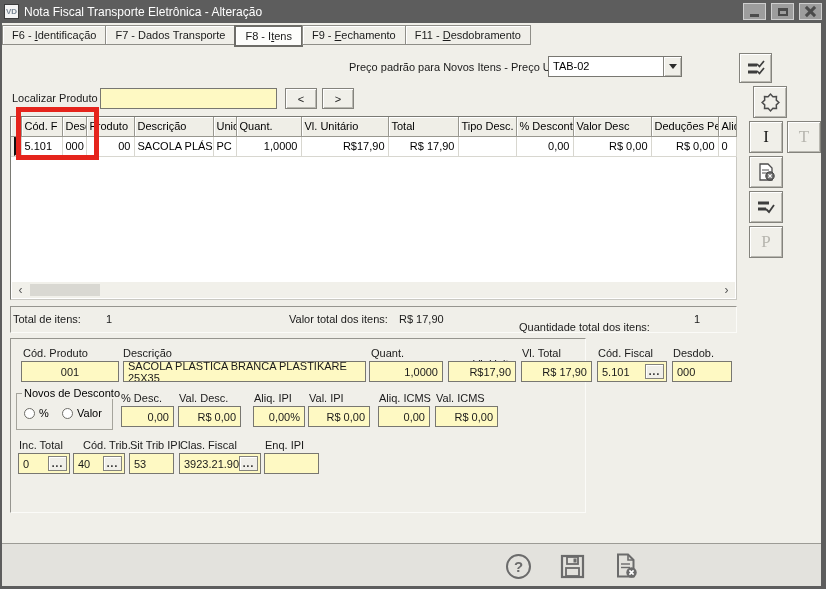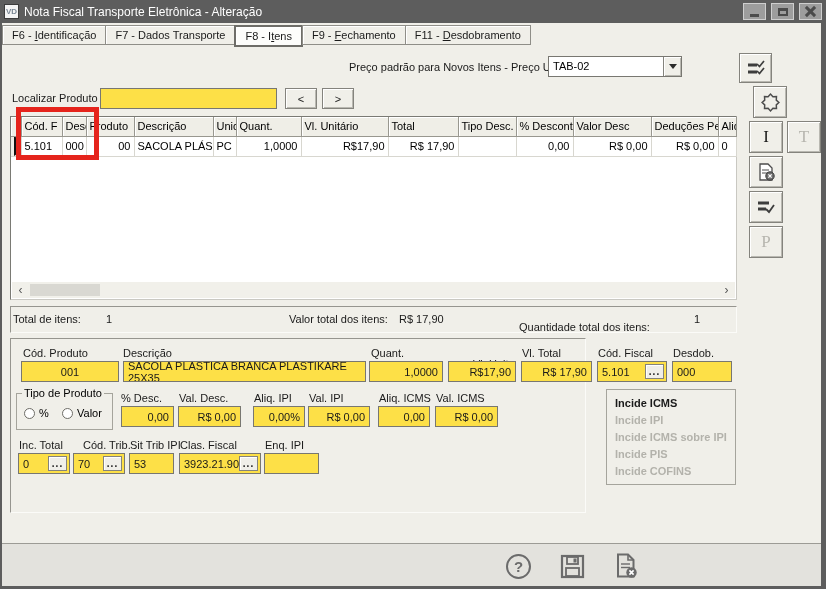--- a/index.html
+++ b/index.html
@@ -28,21 +28,21 @@
   
   .tabstrip { position:absolute; left:2px; top:25px; height:22px; display:flex; align-items:flex-start; }
   .tab { height:20px; padding:3px 9px 0 9px; font-size:11px; color:#1a1a1a; white-space:nowrap;
          background:#f0efe9; border:1px solid #8f8e88; border-bottom:1px solid #8f8e88;
          box-shadow:inset 1px 1px 0 #ffffff; margin-right:-1px; }
   .tab.active { height:22px; background:#fdfdfb; border:2px solid #6e6d68; padding-top:3px; }
   .tab .u { text-decoration:underline; }
 
   
   .lbl { position:absolute; font-size:11px; color:#1a1a1a; white-space:nowrap; }
-  .input { position:absolute; background:#fde047; border:1px solid #787771; font-size:11px;
+  .input { position:absolute; background:#fef9c3; border:1px solid #787771; font-size:11px;
            color:#1a1a1a; display:flex; align-items:center; padding:0 4px; overflow:hidden; }
   .input.right { justify-content:flex-end; }
   .input.center { justify-content:center; }
   .btn3d { position:absolute; background:#f0efe9; border:1px solid #84837d;
            box-shadow:inset 1px 1px 0 #ffffff, inset -1px -1px 0 #b9b8b1;
            display:flex; align-items:center; justify-content:center;
            font-size:11px; color:#1a1a1a; cursor:default; }
   .btn3d.disabled { color:#b6b5ae; }
   .dotsbtn { position:absolute; right:2px; top:2px; bottom:2px; width:19px; background:#f0efe9;
              border:1px solid #84837d; box-shadow:inset 1px 1px 0 #fff;
@@ -291,21 +291,21 @@
     <div class="input" style="left:586px; top:22px; width:70px; height:21px; padding-right:22px;">
       <span>5.101</span>
       <span class="dotsbtn">...</span>
     </div>
     <span class="lbl" style="left:662px; top:8px;">Desdob.</span>
     <div class="input" style="left:661px; top:22px; width:60px; height:21px;">
         <span>000</span>
       </div>
 
     <div class="group">
-      <span class="group-legend">Tipo de Produto</span>
+      <span class="group-legend">Novos de Desconto</span>
       <span class="radio-item" style="left:7px;"><span class="radio"></span><span>%</span></span>
       <span class="radio-item" style="left:45px;"><span class="radio"></span><span>Valor</span></span>
     </div>
     <span class="lbl" style="left:110px; top:53px;">% Desc.</span>
     <div class="input right" style="left:110px; top:67px; width:53px; height:21px;">
         <span>0,00</span>
       </div>
     <span class="lbl" style="left:168px; top:53px;">Val. Desc.</span>
     <div class="input right" style="left:167px; top:67px; width:63px; height:21px;">
         <span>R$ 0,00</span>
@@ -327,44 +327,37 @@
         <span>R$ 0,00</span>
       </div>
 
     <span class="lbl" style="left:8px; top:100px;">Inc. Total</span>
     <div class="input" style="left:7px; top:114px; width:52px; height:21px; padding-right:22px;">
       <span>0</span>
       <span class="dotsbtn">...</span>
     </div>
     <span class="lbl" style="left:72px; top:100px;">Cód. Trib.</span>
     <div class="input" style="left:62px; top:114px; width:52px; height:21px; padding-right:22px;">
-      <span>70</span>
+      <span>40</span>
       <span class="dotsbtn">...</span>
     </div>
     <span class="lbl" style="left:119px; top:100px;">Sit Trib IPI</span>
     <div class="input" style="left:118px; top:114px; width:45px; height:21px;">
         <span>53</span>
       </div>
     <span class="lbl" style="left:169px; top:100px;">Clas. Fiscal</span>
     <div class="input" style="left:168px; top:114px; width:82px; height:21px; padding-right:22px;align-items:center;">
       <span>3923.21.90</span>
       <span class="dotsbtn">...</span>
     </div>
     <span class="lbl" style="left:254px; top:100px;">Enq. IPI</span>
     <div class="input" style="left:253px; top:114px; width:55px; height:21px;">
         <span></span>
       </div>
 
-    <div class="incidebox">
-      <div class="incide-item on">Incide ICMS</div>
-      <div class="incide-item">Incide IPI</div>
-      <div class="incide-item">Incide ICMS sobre IPI</div>
-      <div class="incide-item">Incide PIS</div>
-      <div class="incide-item">Incide COFINS</div>
-    </div>
   </div>
 
   <div class="bottombar"></div>
   <div class="bicon" style="left:503px;">
     <svg width="27" height="27" viewBox="0 0 27 27">
       <circle cx="13.5" cy="13.5" r="11.5" fill="none" stroke="#6b6b6b" stroke-width="2"></circle>
       <text x="13.5" y="19" text-anchor="middle" font-size="15" font-weight="bold" fill="#6b6b6b">?</text>
     </svg>
   </div>
   <div class="bicon" style="left:557px;">

